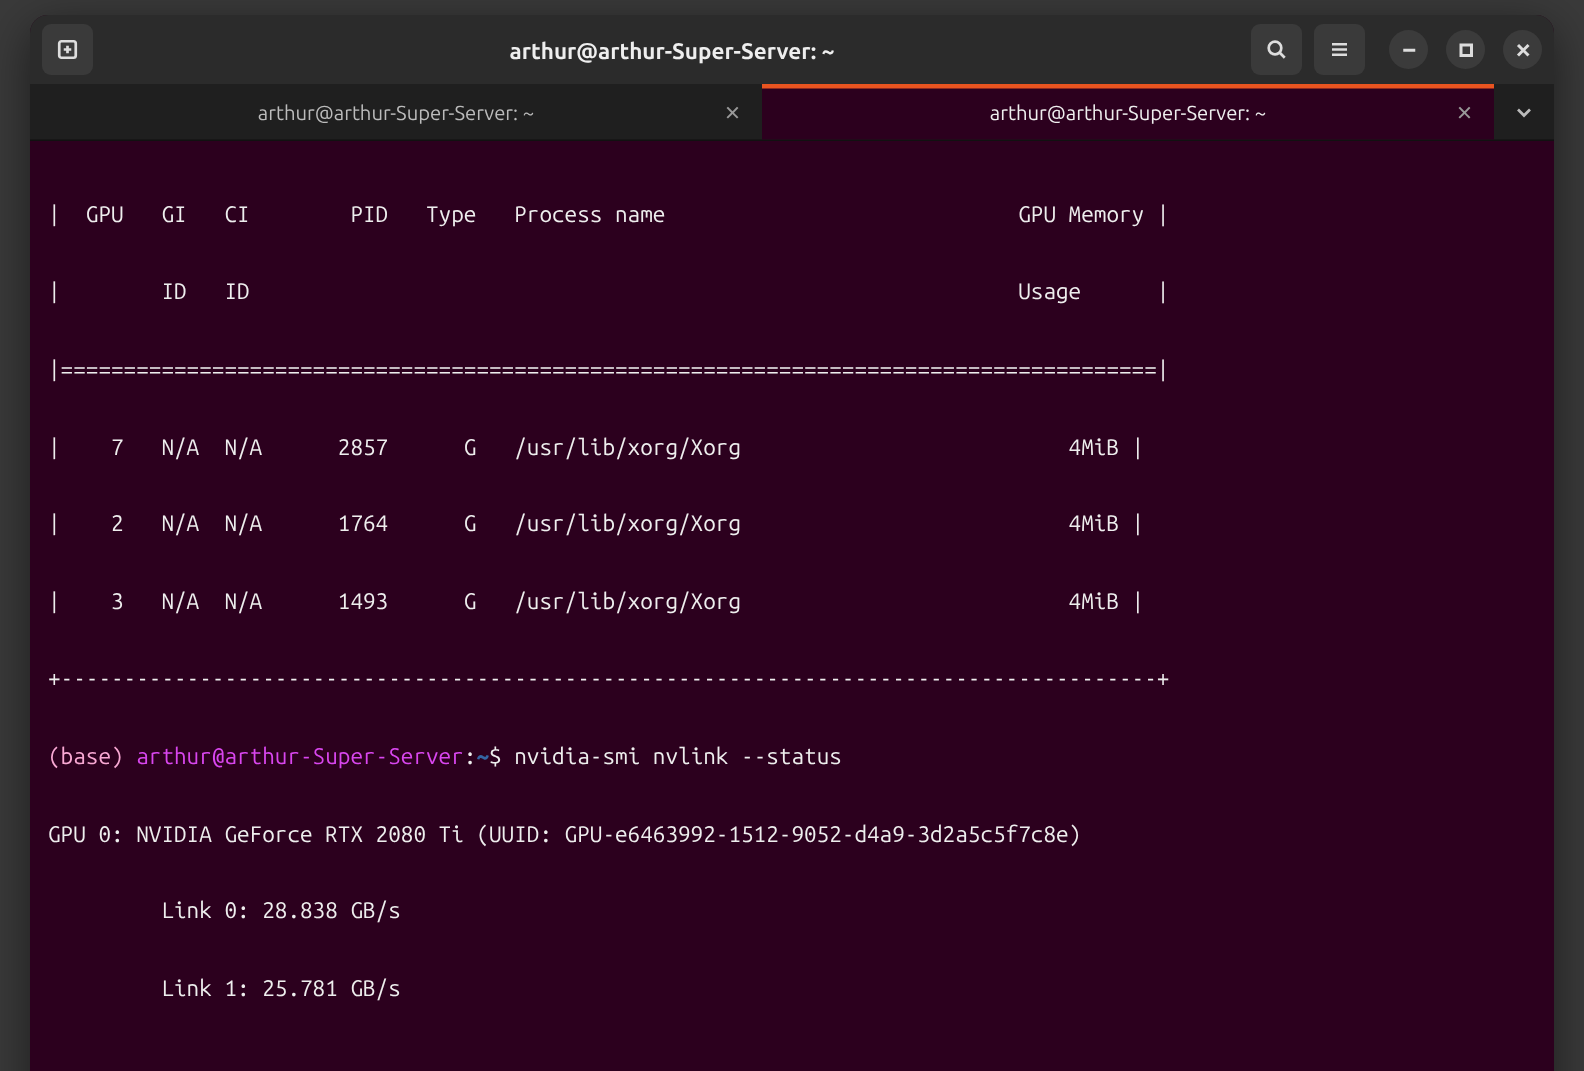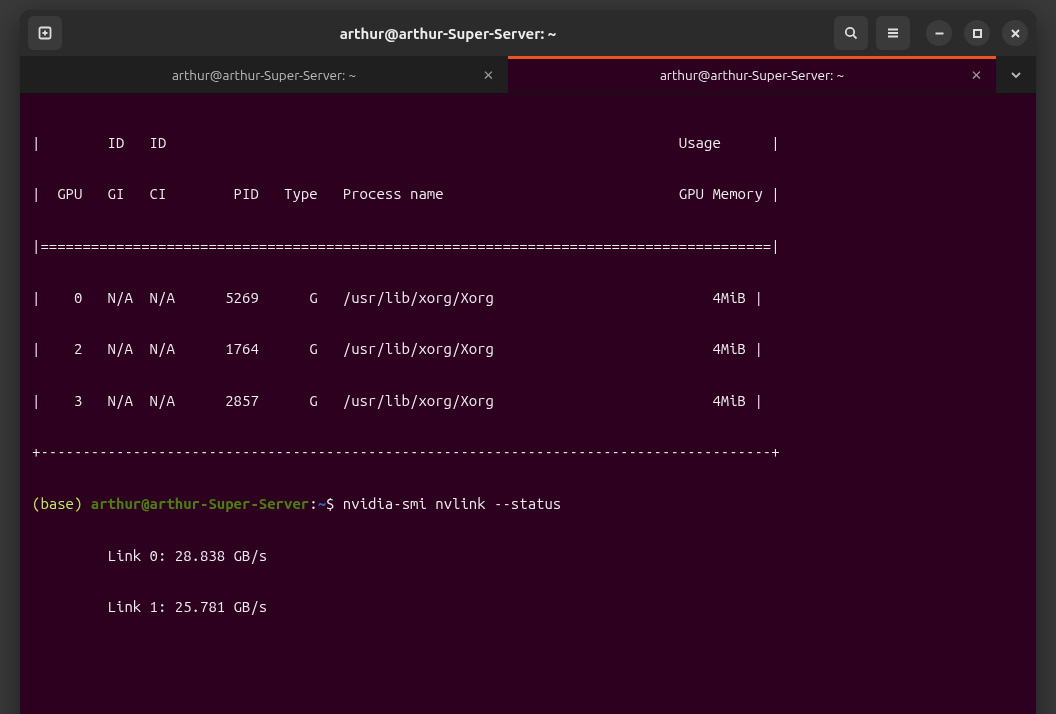--- a/index.html
+++ b/index.html
@@ -97,22 +97,22 @@
 
 .terminal {
   padding: 10px 12px 12px 12px;
   font-family: "Ubuntu Mono", "DejaVu Sans Mono", Menlo, Consolas, monospace;
   font-size: 15px;
   line-height: 1.72;
   color: #eee;
   white-space: pre;
   overflow: hidden;
 }
-.env { color: #bef264; }
-.user { color: #4d7c0f; font-weight: bold; }
+.env { color: #f9a8d4; }
+.user { color: #d946ef; font-weight: normal; }
 .path { color: #3465a4; font-weight: bold; }
 .cmd { color: #eee; }
 </style>
 </head>
 <body>
 
 <div class="window">
 
   <div class="titlebar">
     <div class="titlebar-btn">
@@ -166,28 +166,29 @@
       <span class="tab-close">✕</span>
     </div>
     <div class="tab-dd">
       <svg width="14" height="14" viewBox="0 0 14 14" fill="none" stroke="currentColor" stroke-width="1.8">
           <polyline points="3,5 7,9 11,5"></polyline>
         </svg>
     </div>
   </div>
 
   <div class="terminal">
+<div>|  GPU   GI   CI        PID   Type   Process name                            GPU Memory |</div>
 <div>|        ID   ID                                                             Usage      |</div>
-<div>|  GPU   GI   CI        PID   Type   Process name                            GPU Memory |</div>
 <div>|=======================================================================================|</div>
-<div>|    0   N/A  N/A      5269      G   /usr/lib/xorg/Xorg                          4MiB |</div>
+<div>|    7   N/A  N/A      2857      G   /usr/lib/xorg/Xorg                          4MiB |</div>
 <div>|    2   N/A  N/A      1764      G   /usr/lib/xorg/Xorg                          4MiB |</div>
-<div>|    3   N/A  N/A      2857      G   /usr/lib/xorg/Xorg                          4MiB |</div>
+<div>|    3   N/A  N/A      1493      G   /usr/lib/xorg/Xorg                          4MiB |</div>
 <div>+---------------------------------------------------------------------------------------+</div>
 <div><span class="env">(base) </span><span class="user">arthur@arthur-Super-Server</span><span>:</span><span class="path">~</span><span class="cmd">$ </span><span class="cmd">nvidia-smi nvlink --status</span></div>
+<div>GPU 0: NVIDIA GeForce RTX 2080 Ti (UUID: GPU-e6463992-1512-9052-d4a9-3d2a5c5f7c8e)</div>
 <div>         Link 0: 28.838 GB/s</div>
 <div>         Link 1: 25.781 GB/s</div>
 
 
 
 
 
 
 
 

